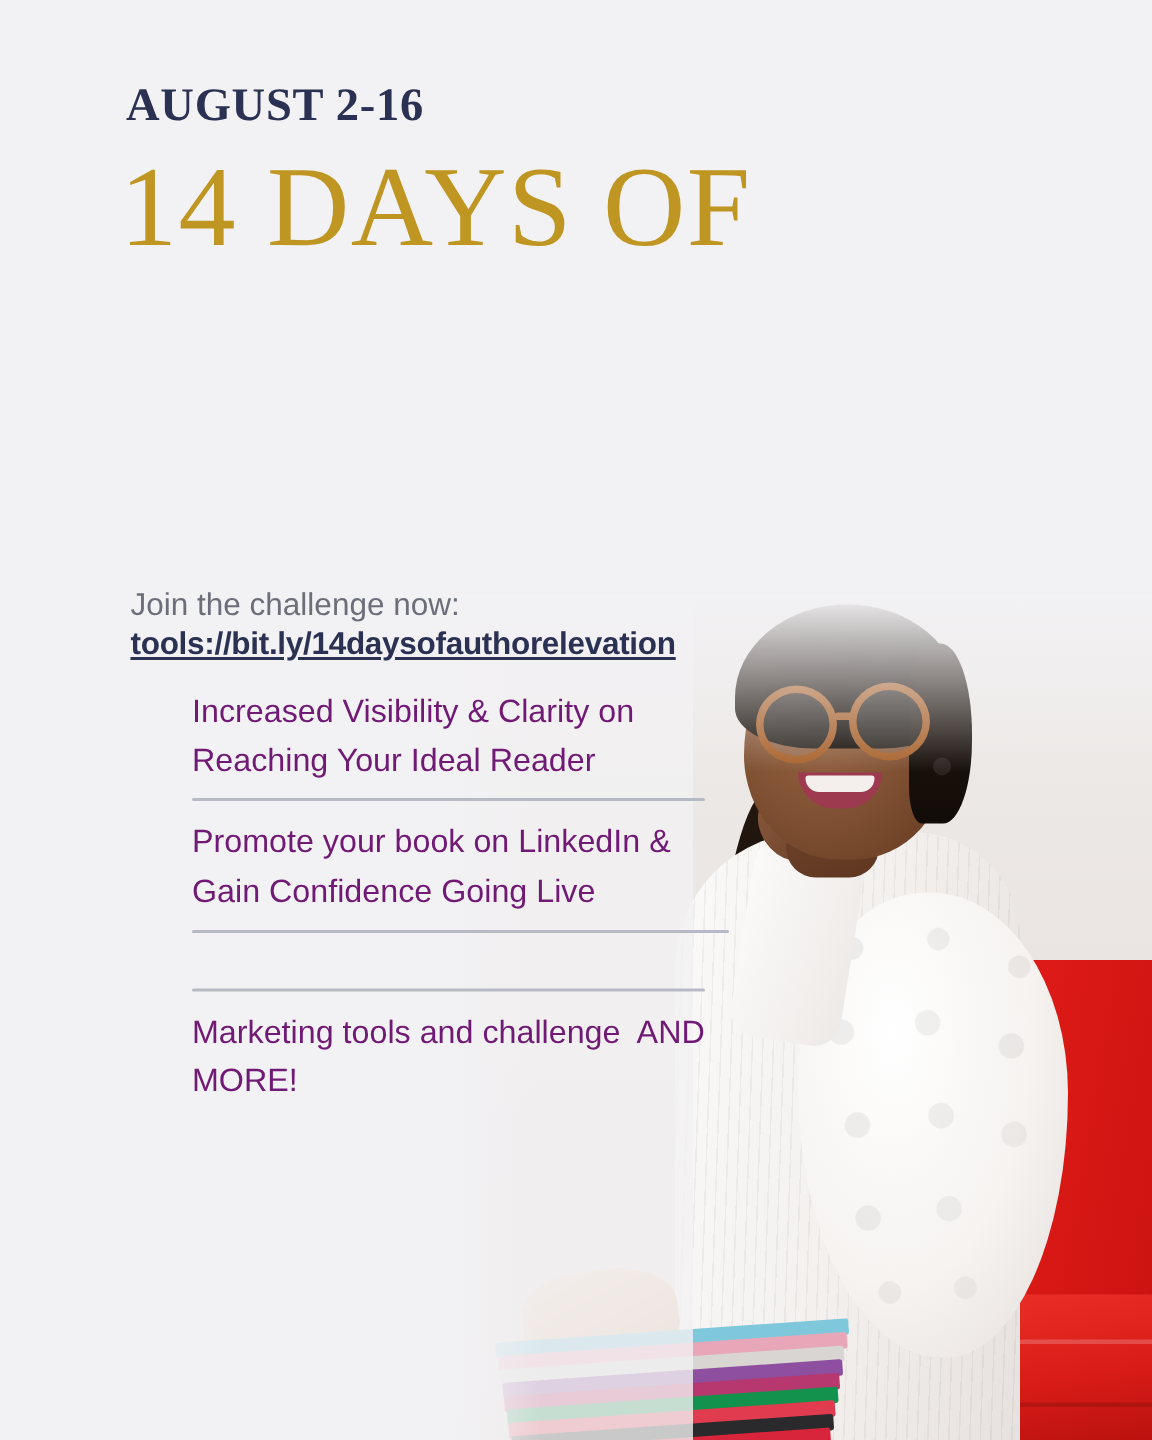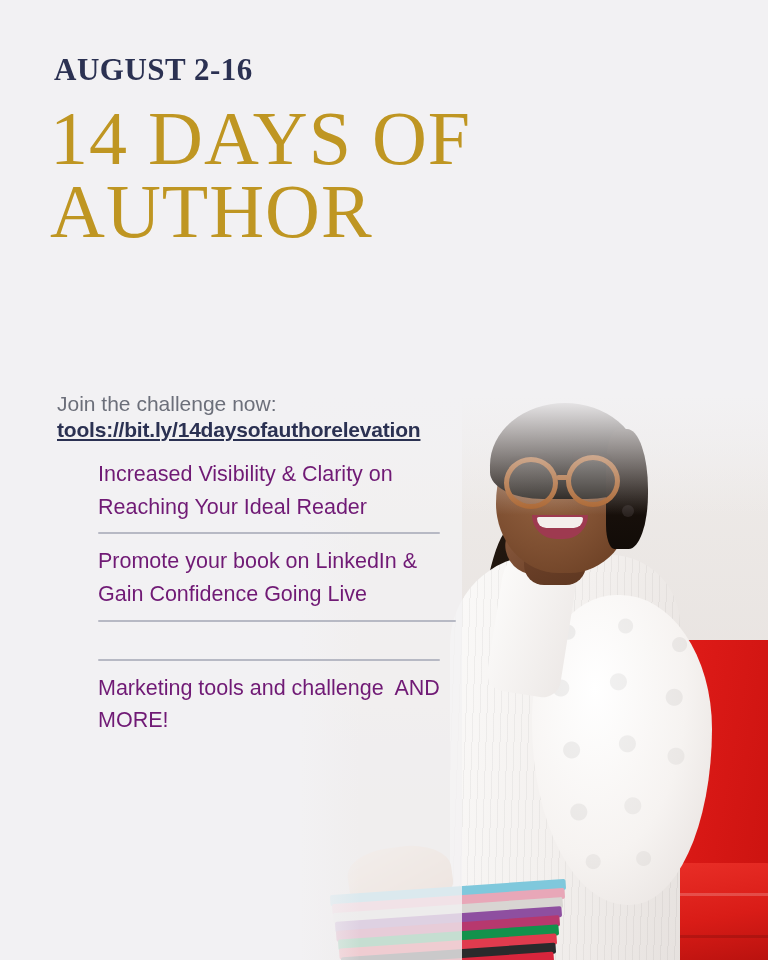--- a/index.html
+++ b/index.html
@@ -241,21 +241,21 @@
   .photo-fade-top {
     position:absolute; left:0; right:0; top:0; height:120px;
     background:linear-gradient(180deg,#F2F1F3 0%,rgba(242,241,243,0) 100%);
   }
   .photo-fade-left {
     position:absolute; left:0; top:0; bottom:0; width:60px;
     background:linear-gradient(90deg,#F2F1F3 0%,rgba(242,241,243,0) 100%);
   }
 
   
-  .content { position:absolute; inset:0; }
+  .content { position:absolute; inset:0;margin-left:30px; }
 
   .eyebrow {
     position:absolute;
     left:54px; top:52px;
     font-family:"Liberation Serif", serif;
     font-weight:bold;
     font-size:31px;
     letter-spacing:.5px;
     color:#2B3152;
   }
@@ -368,21 +368,20 @@
       <div class="photo-fade-left"></div>
     </div>
   </div>
 
   <div class="content">
 
     <div class="eyebrow">AUGUST 2-16</div>
 
     <div class="headline">
       <div>14 DAYS OF</div>
-      <div>AUTHOR</div>
     </div>
 
     <div class="join-label">Join the challenge now:</div>
     <a class="join-url" href="#">tools://bit.ly/14daysofauthorelevation</a>
 
     <div class="bullets">
       <div class="bullet-text">Increased Visibility &amp; Clarity on Reaching Your Ideal Reader</div>
       <div class="rule w-short"></div>
 
       <div class="bullet-text">Promote your book on LinkedIn &amp; Gain Confidence Going Live</div>

